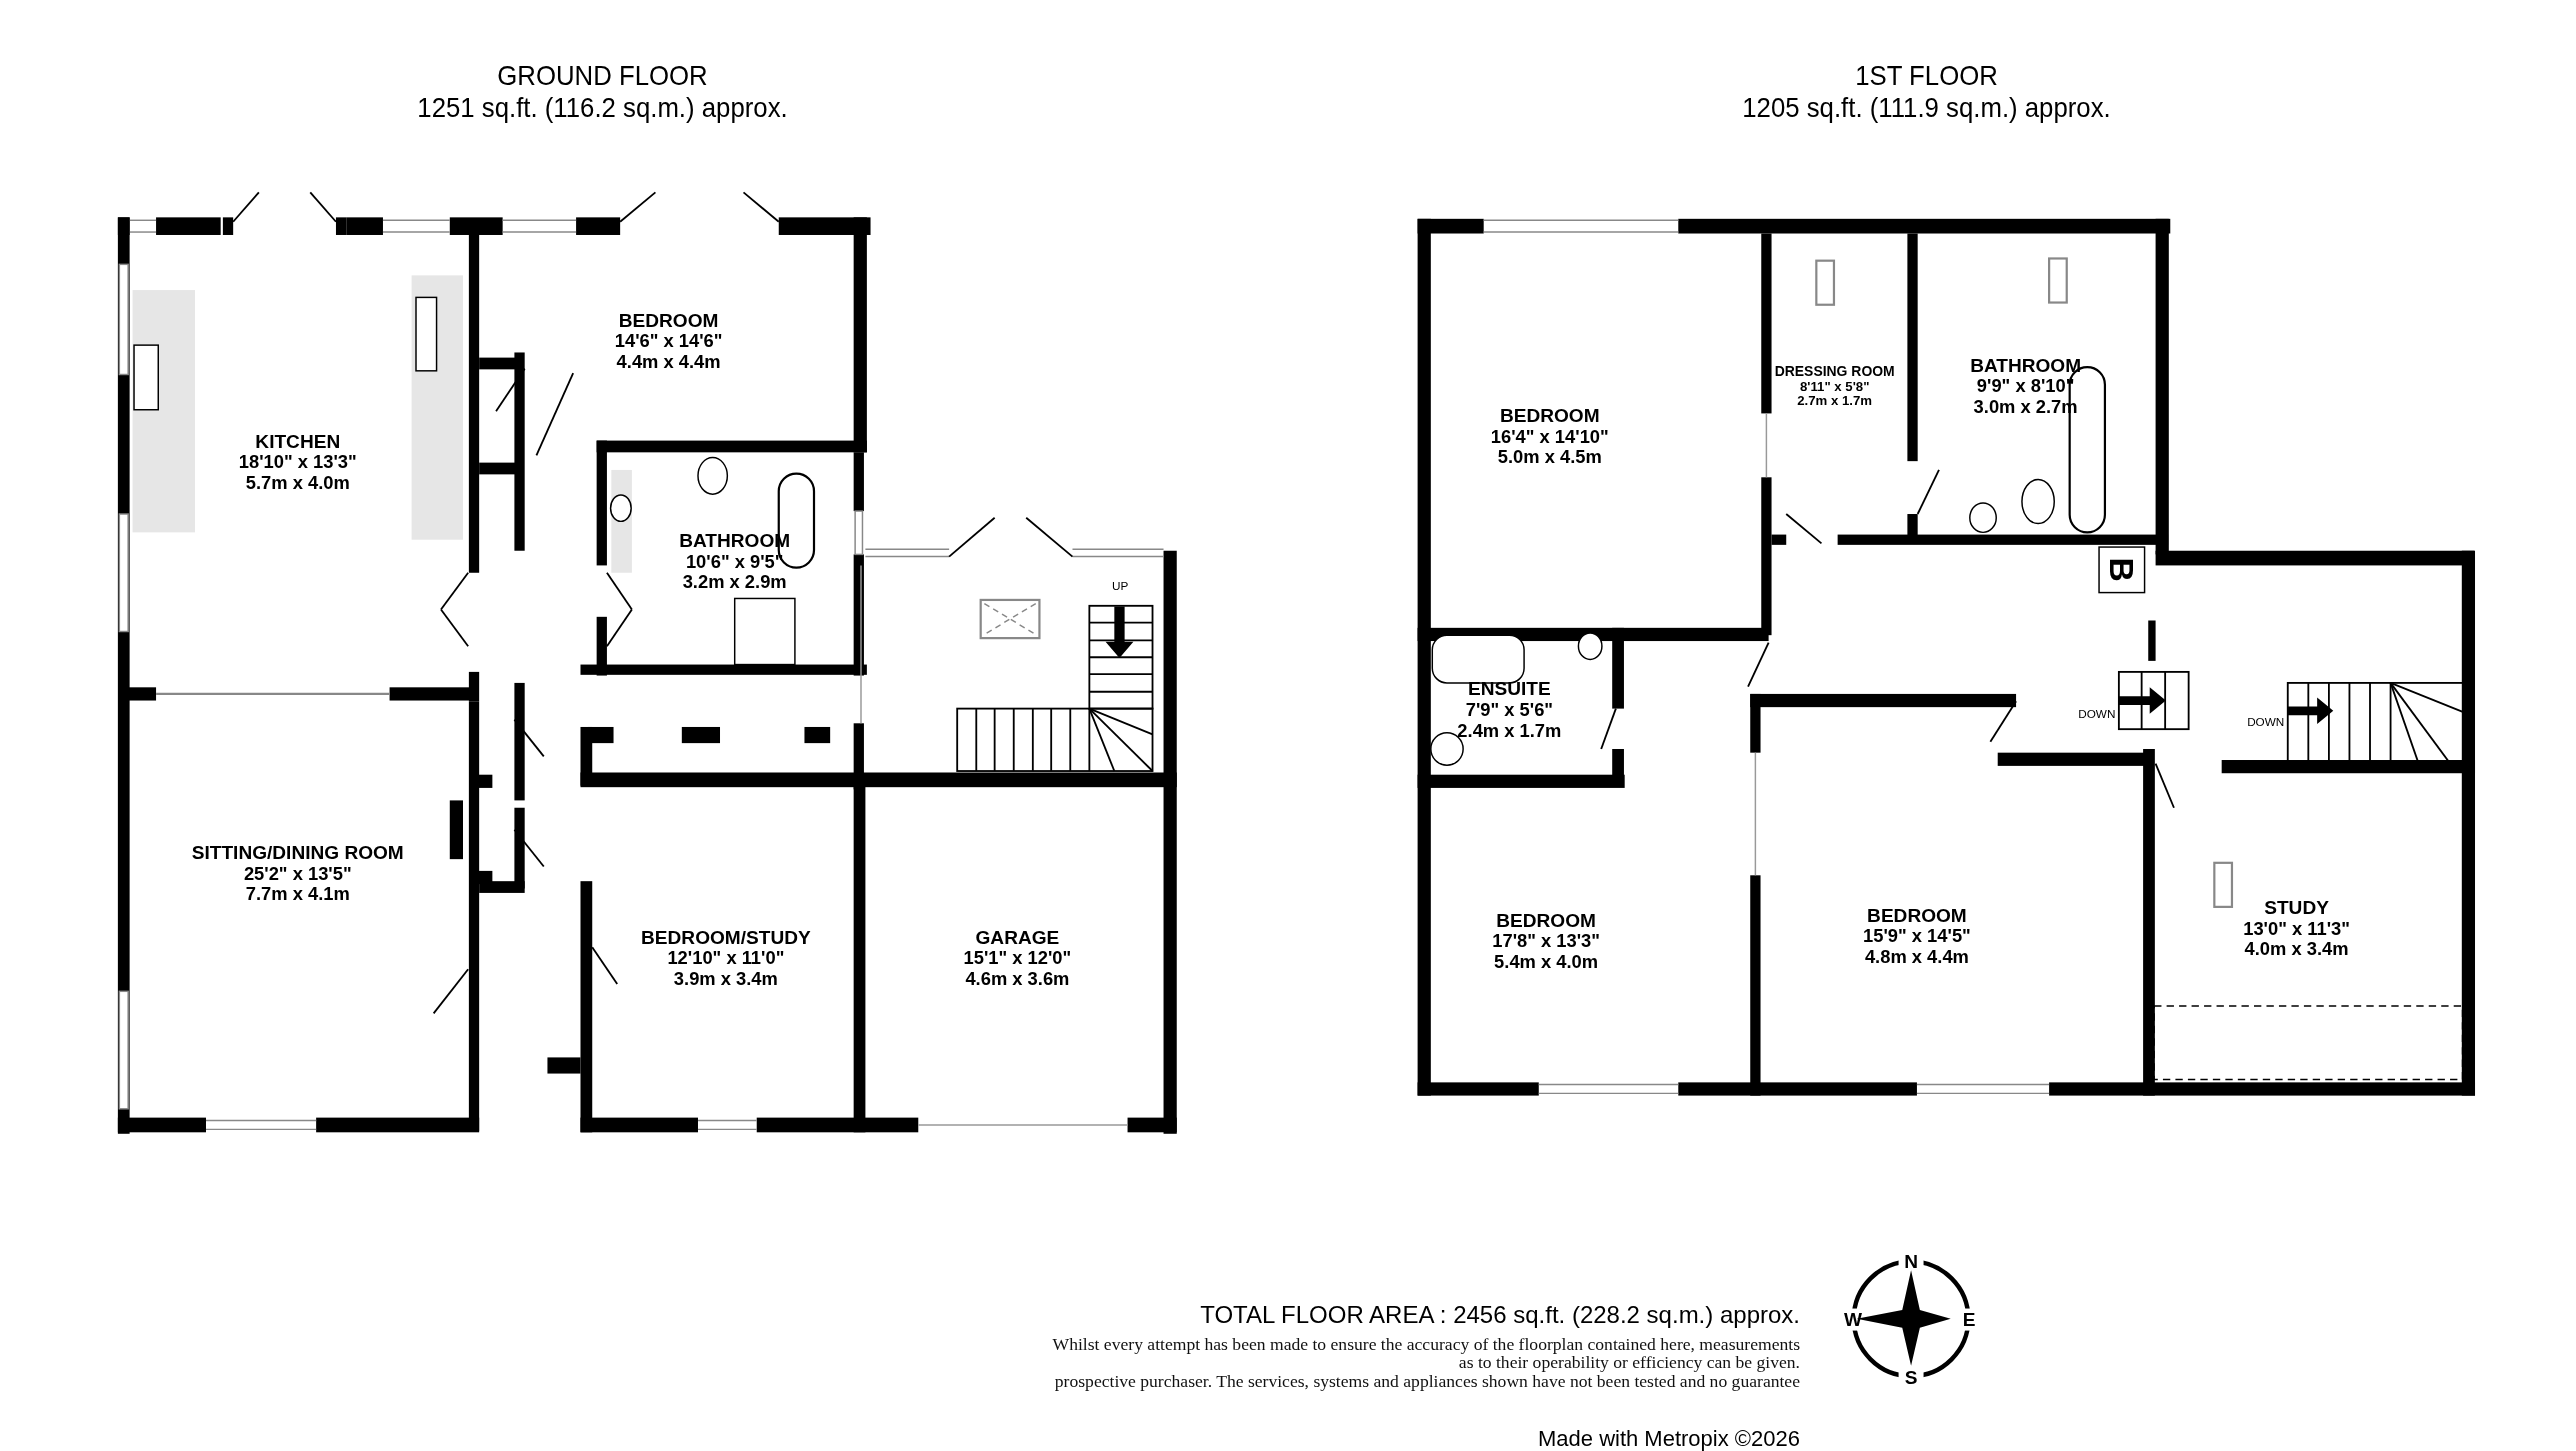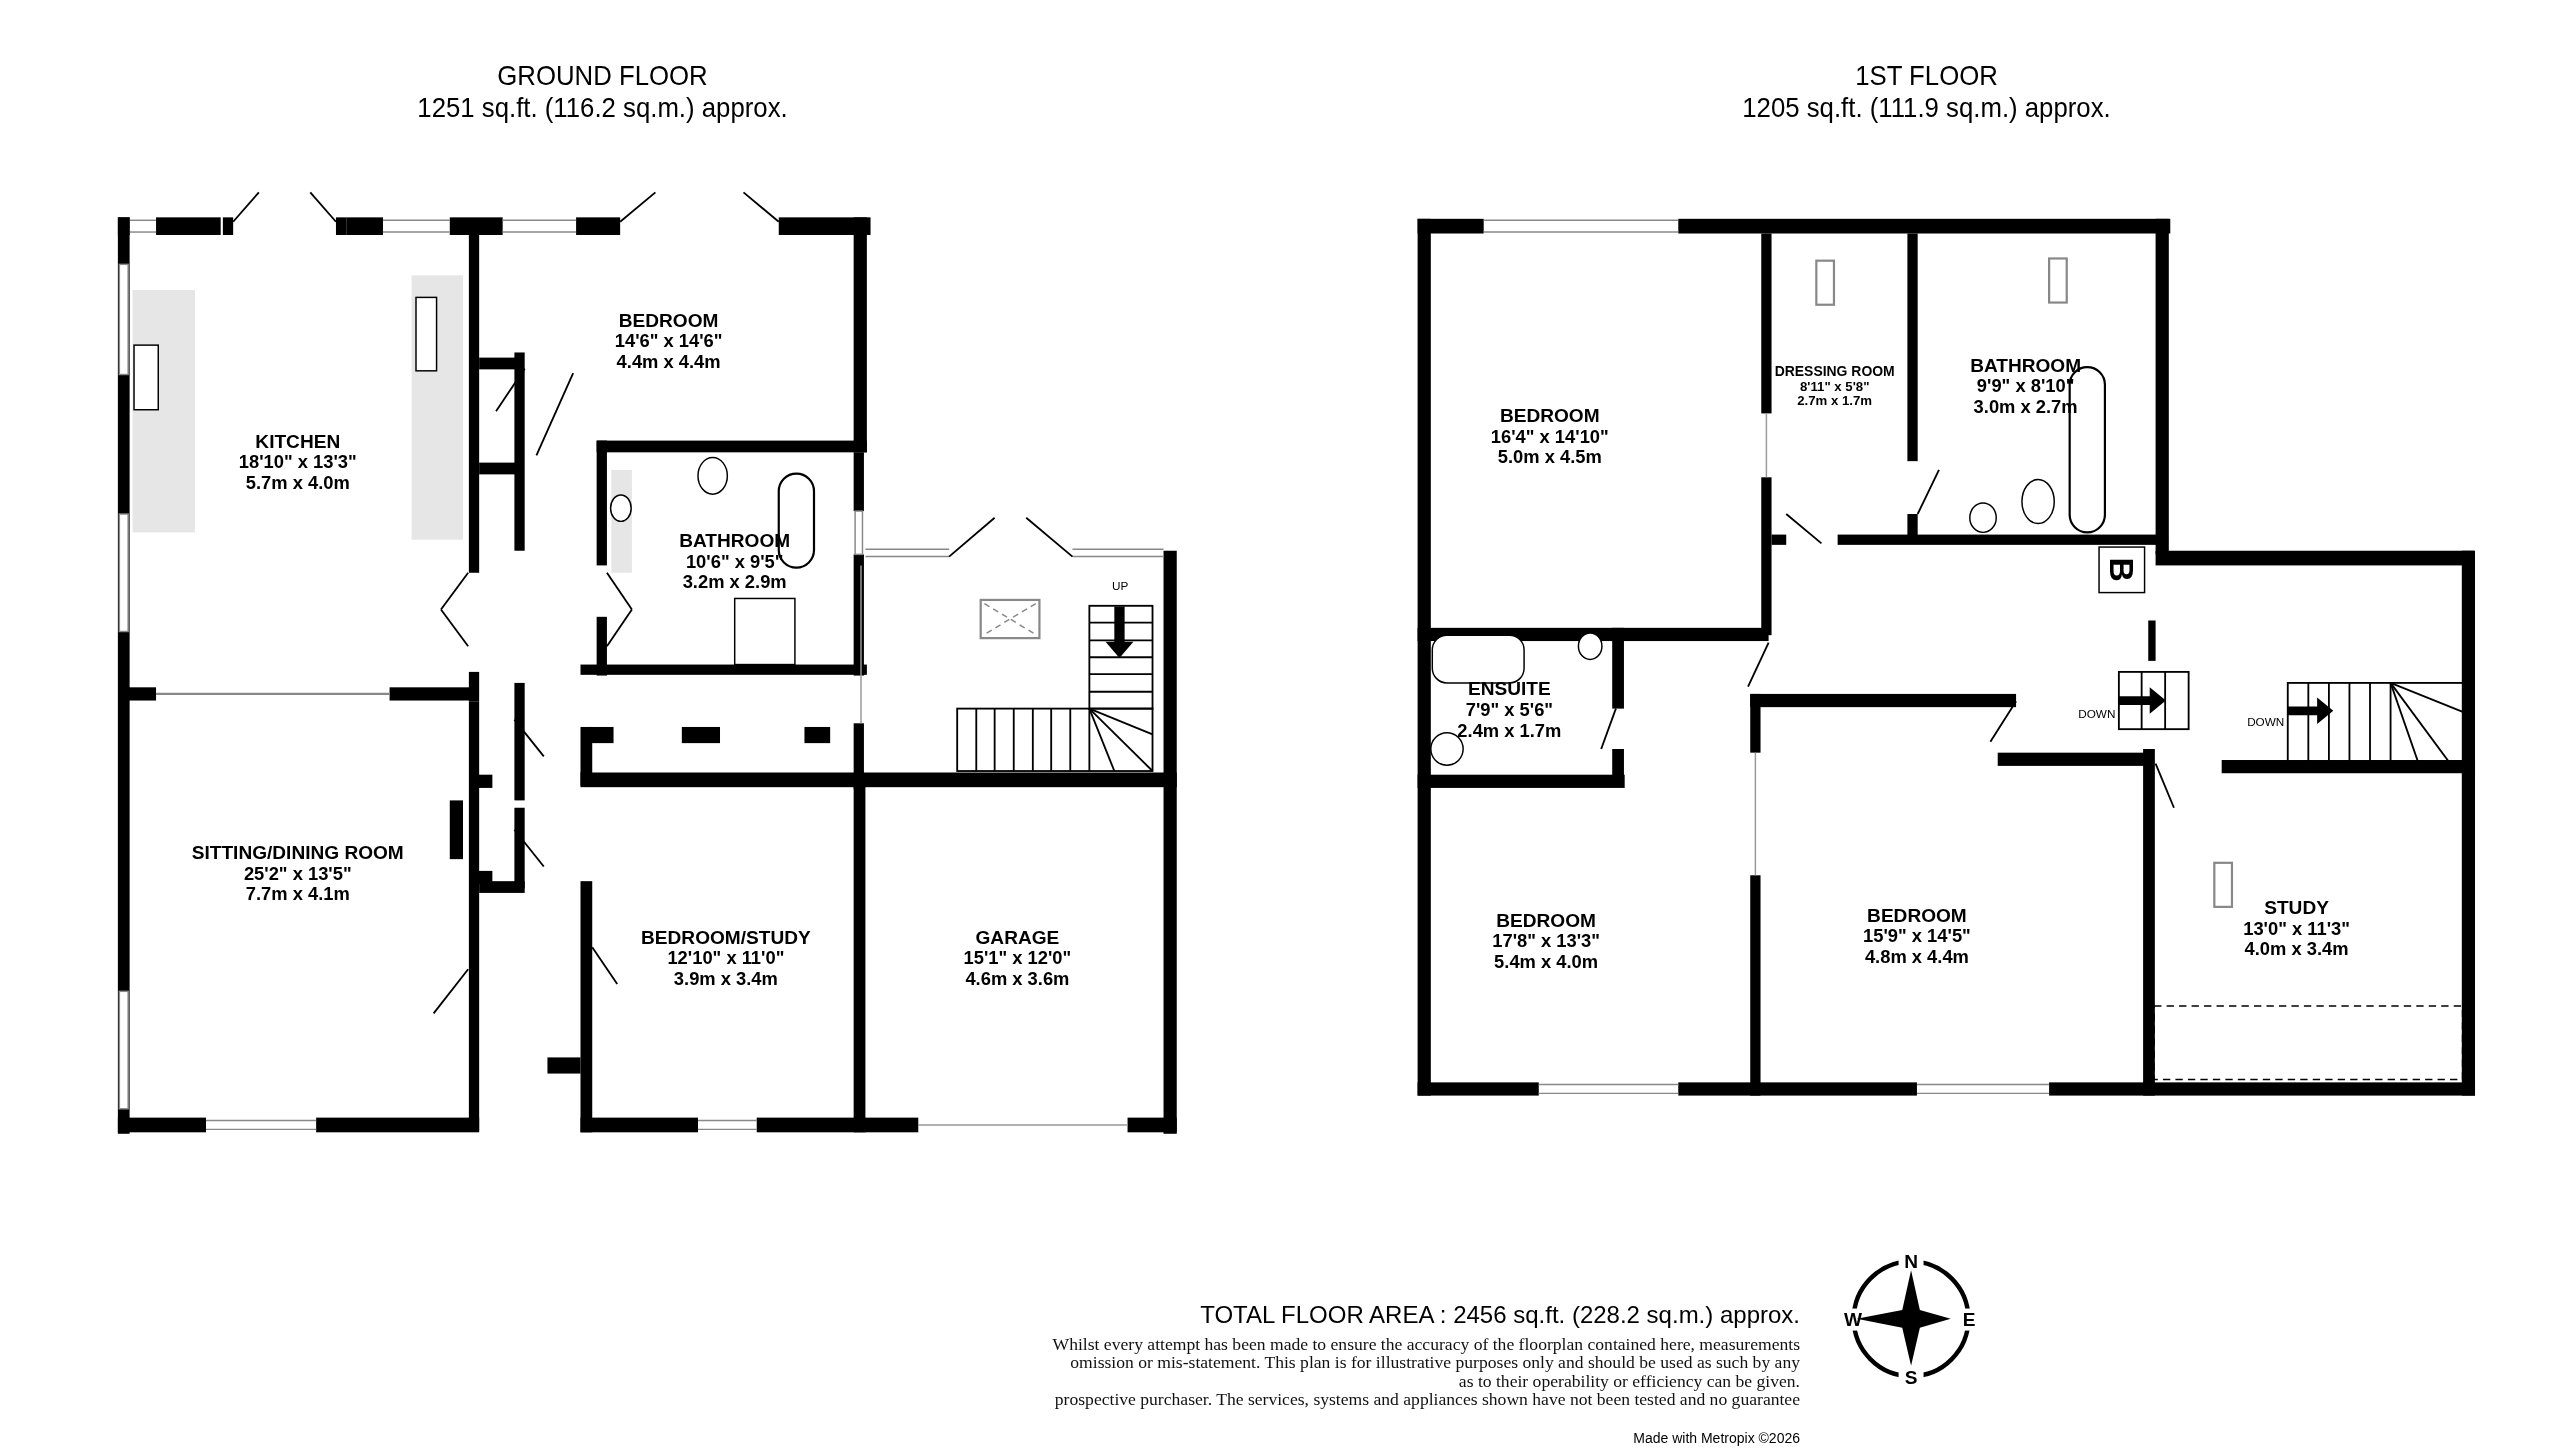--- a/index.html
+++ b/index.html
@@ -7,21 +7,21 @@
   .floor-title { position:absolute; text-align:center; font-size:28px; line-height:32px; transform:scaleX(0.92); }
   svg { position:absolute; left:0; top:0; }
   .room-name { font-family:"Liberation Sans", sans-serif; font-weight:bold; font-size:26px; text-anchor:middle; }
   .room-dim { font-family:"Liberation Sans", sans-serif; font-weight:bold; font-size:25px; text-anchor:middle; }
   .room-name-sm { font-family:"Liberation Sans", sans-serif; font-weight:bold; font-size:19px; text-anchor:middle; }
   .room-dim-sm { font-family:"Liberation Sans", sans-serif; font-weight:bold; font-size:18px; text-anchor:middle; }
   .label-sm { font-family:"Liberation Sans", sans-serif; font-size:16px; text-anchor:middle; }
   .footer { position:absolute; left:808px; width:992px; text-align:right; }
   .total { top:1300px; font-size:24px; line-height:29px; }
   .disclaimer { top:1335px; font-size:17.6px; line-height:18.4px; color:#111;font-family:Liberation Serif, serif; }
-  .made { top:1429px; font-size:14px; line-height:19px; }
+  .made { top:1429px; font-size:22px; line-height:19px; }
 </style>
 </head>
 <body>
 
 <div class="floor-title" style="left:338px; top:60px; width:529px;">
   <div>GROUND FLOOR</div>
   <div>1251 sq.ft. (116.2 sq.m.) approx.</div>
 </div>
 <div class="floor-title" style="left:1662px; top:60px; width:529px;">
   <div>1ST FLOOR</div>
@@ -365,18 +365,17 @@
     <text x="2602" y="1727" font-family="Liberation Sans, sans-serif" font-weight="bold" font-size="26" text-anchor="middle">N</text>
     <text x="2681" y="1806" font-family="Liberation Sans, sans-serif" font-weight="bold" font-size="26" text-anchor="middle">E</text>
     <text x="2602" y="1885" font-family="Liberation Sans, sans-serif" font-weight="bold" font-size="26" text-anchor="middle">S</text>
     <text x="2523" y="1806" font-family="Liberation Sans, sans-serif" font-weight="bold" font-size="26" text-anchor="middle">W</text>
   </g>
 </svg>
 
 <div class="footer total">TOTAL FLOOR AREA : 2456 sq.ft. (228.2 sq.m.) approx.</div>
 <div class="footer disclaimer">
   <div>Whilst every attempt has been made to ensure the accuracy of the floorplan contained here, measurements</div>
-  <div>omission or mis-statement. This plan is for illustrative purposes only and should be used as such by any</div>
   <div>as to their operability or efficiency can be given.</div>
   <div>prospective purchaser. The services, systems and appliances shown have not been tested and no guarantee</div>
 </div>
 <div class="footer made">Made with Metropix ©2026</div>
 
 
 </body></html>

